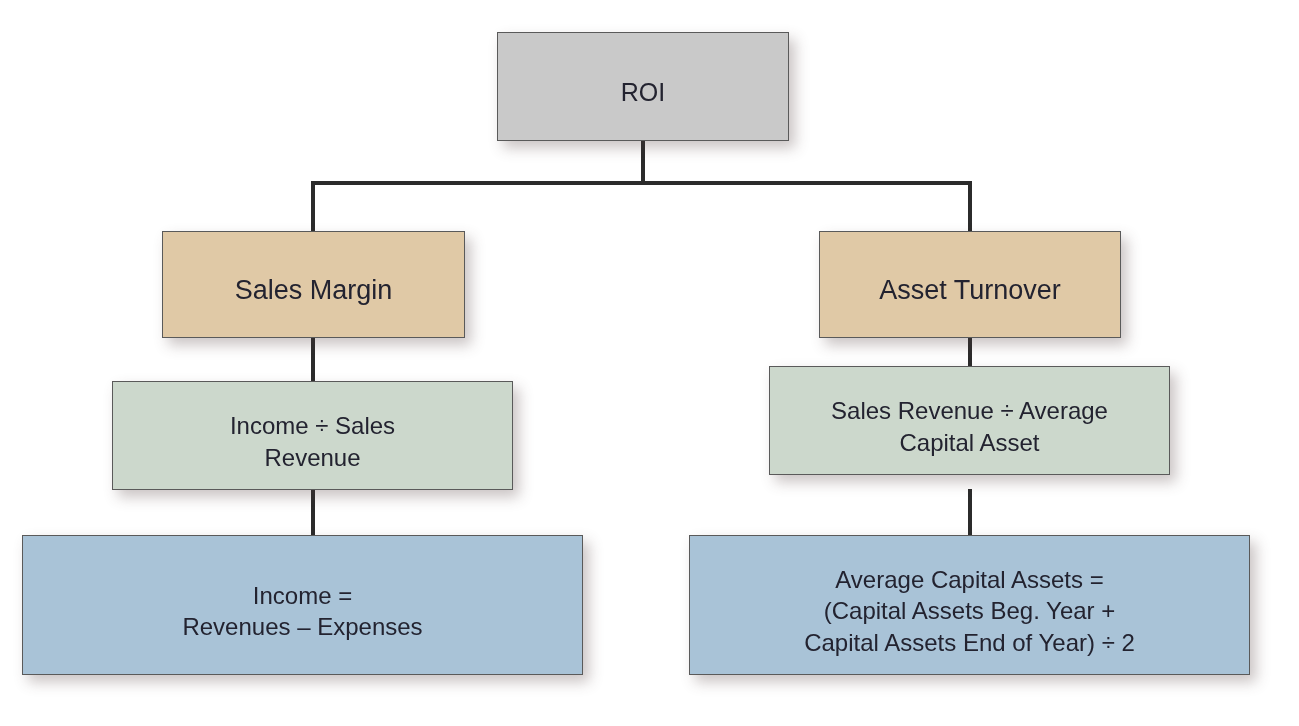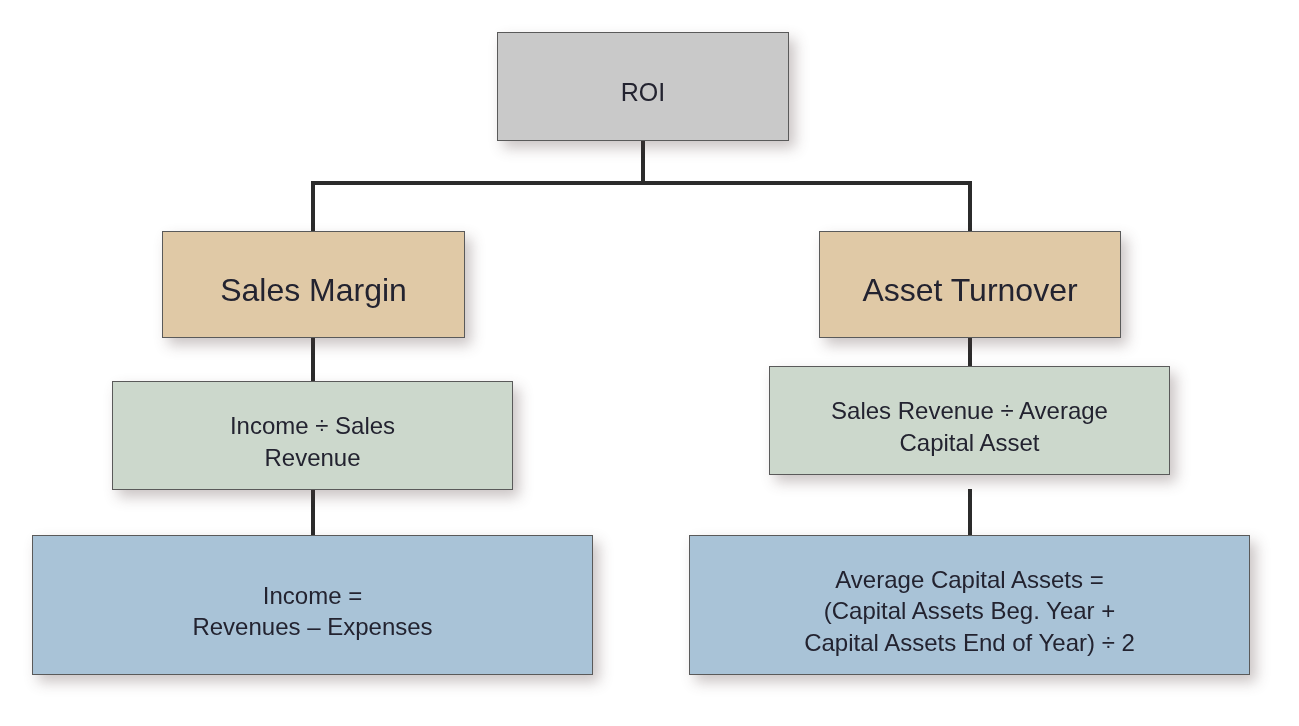--- a/index.html
+++ b/index.html
@@ -44,31 +44,31 @@
   }
   .node .label {
     display: block;
     width: 100%;
     padding: 0 12px;
     white-space: pre-line;
     margin-top: 12px;
   }
 
   .node.level-root  { background: #c9c9c9; font-size: 25px; }
-  .node.level-ratio { background: #e0c9a6; font-size: 32px; justify-content: center; }
+  .node.level-ratio { background: #e0c9a6; font-size: 27px; justify-content: center; }
   .node.level-formula { background: #ccd8cc; font-size: 24px; }
   .node.level-detail  { background: #a9c3d7; font-size: 24px; }
 
   
   #node-roi            { left: 497px;  top: 32px;  width: 292px; height: 109px; }
   #node-sales-margin   { left: 162px;  top: 231px; width: 303px; height: 107px; }
   #node-asset-turnover { left: 819px;  top: 231px; width: 302px; height: 107px; }
   #node-sales-margin-formula   { left: 112px; top: 381px; width: 401px; height: 109px; }
   #node-asset-turnover-formula { left: 769px; top: 366px; width: 401px; height: 109px; }
-  #node-income-detail          { left: 32px;  top: 535px; width: 561px; height: 140px; }
+  #node-income-detail          { left: 22px;  top: 535px; width: 561px; height: 140px; }
   #node-avg-capital-detail     { left: 689px; top: 535px; width: 561px; height: 140px; }
 
   
   #conn-root-drop     { left: 641px; top: 140px; height: 45px; }
   #conn-root-bar      { left: 311px; top: 181px; width: 661px; }
   #conn-bar-left      { left: 311px; top: 181px; height: 52px; }
   #conn-bar-right     { left: 968px; top: 181px; height: 52px; }
   #conn-left-ratio-formula   { left: 311px; top: 337px; height: 46px; }
   #conn-right-ratio-formula  { left: 968px; top: 337px; height: 46px; }
   #conn-left-formula-detail  { left: 311px; top: 489px; height: 48px; }

